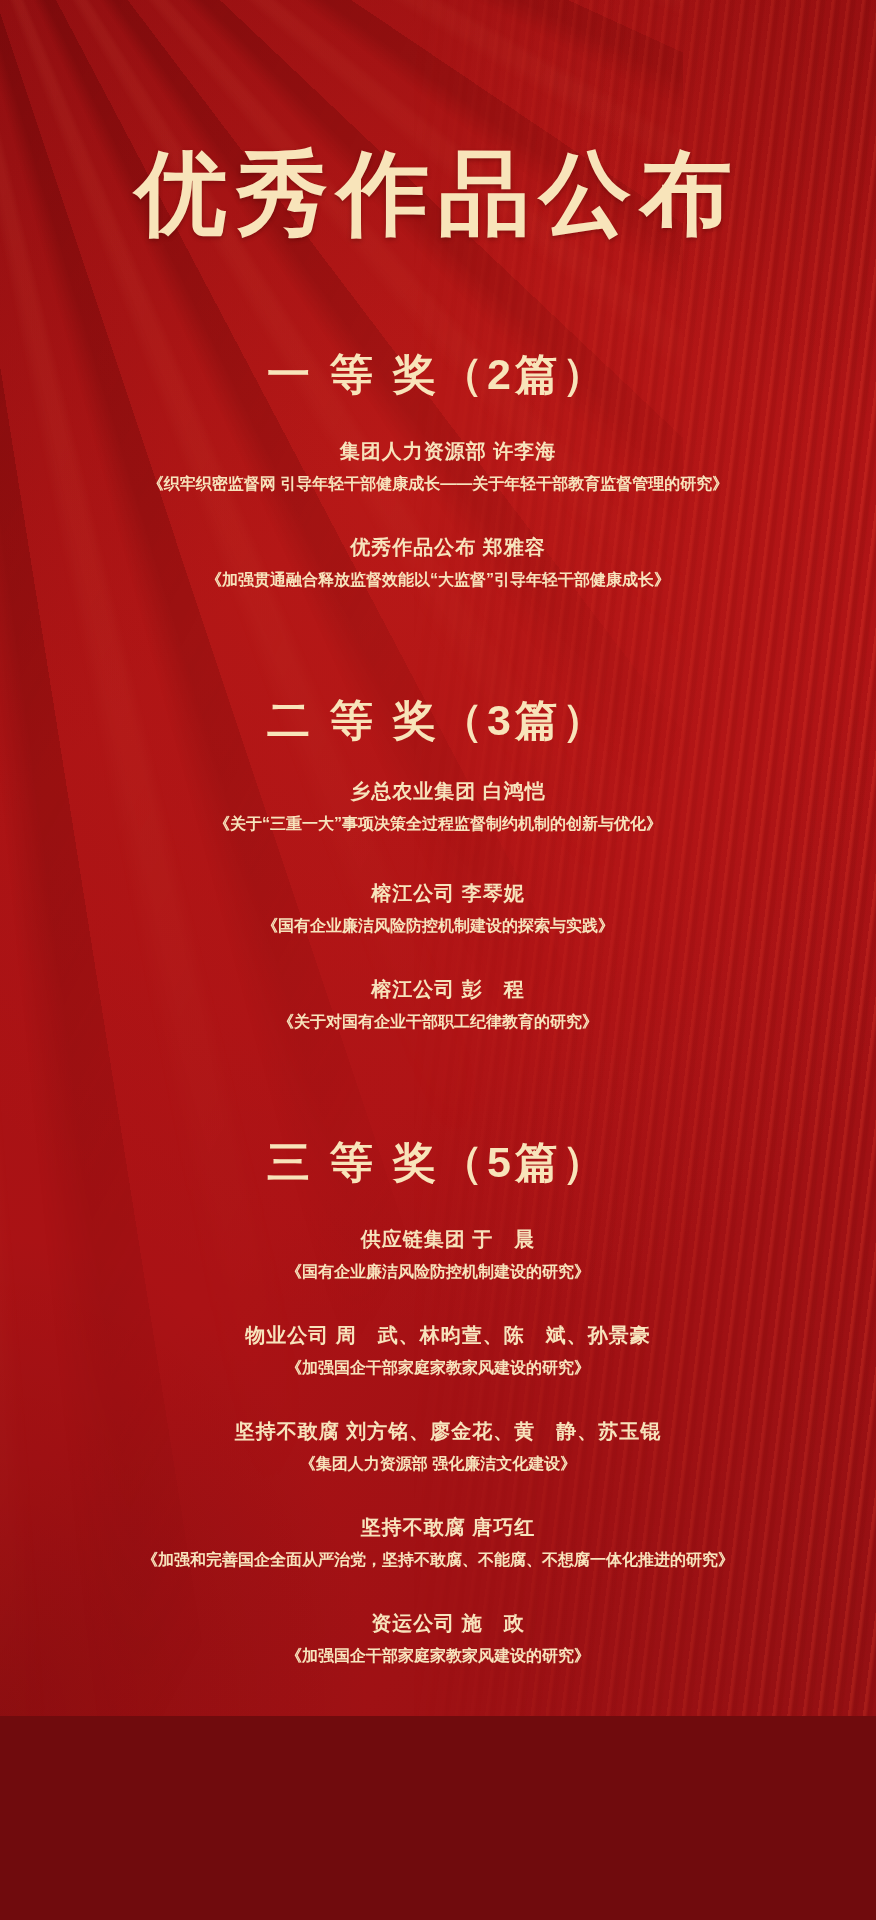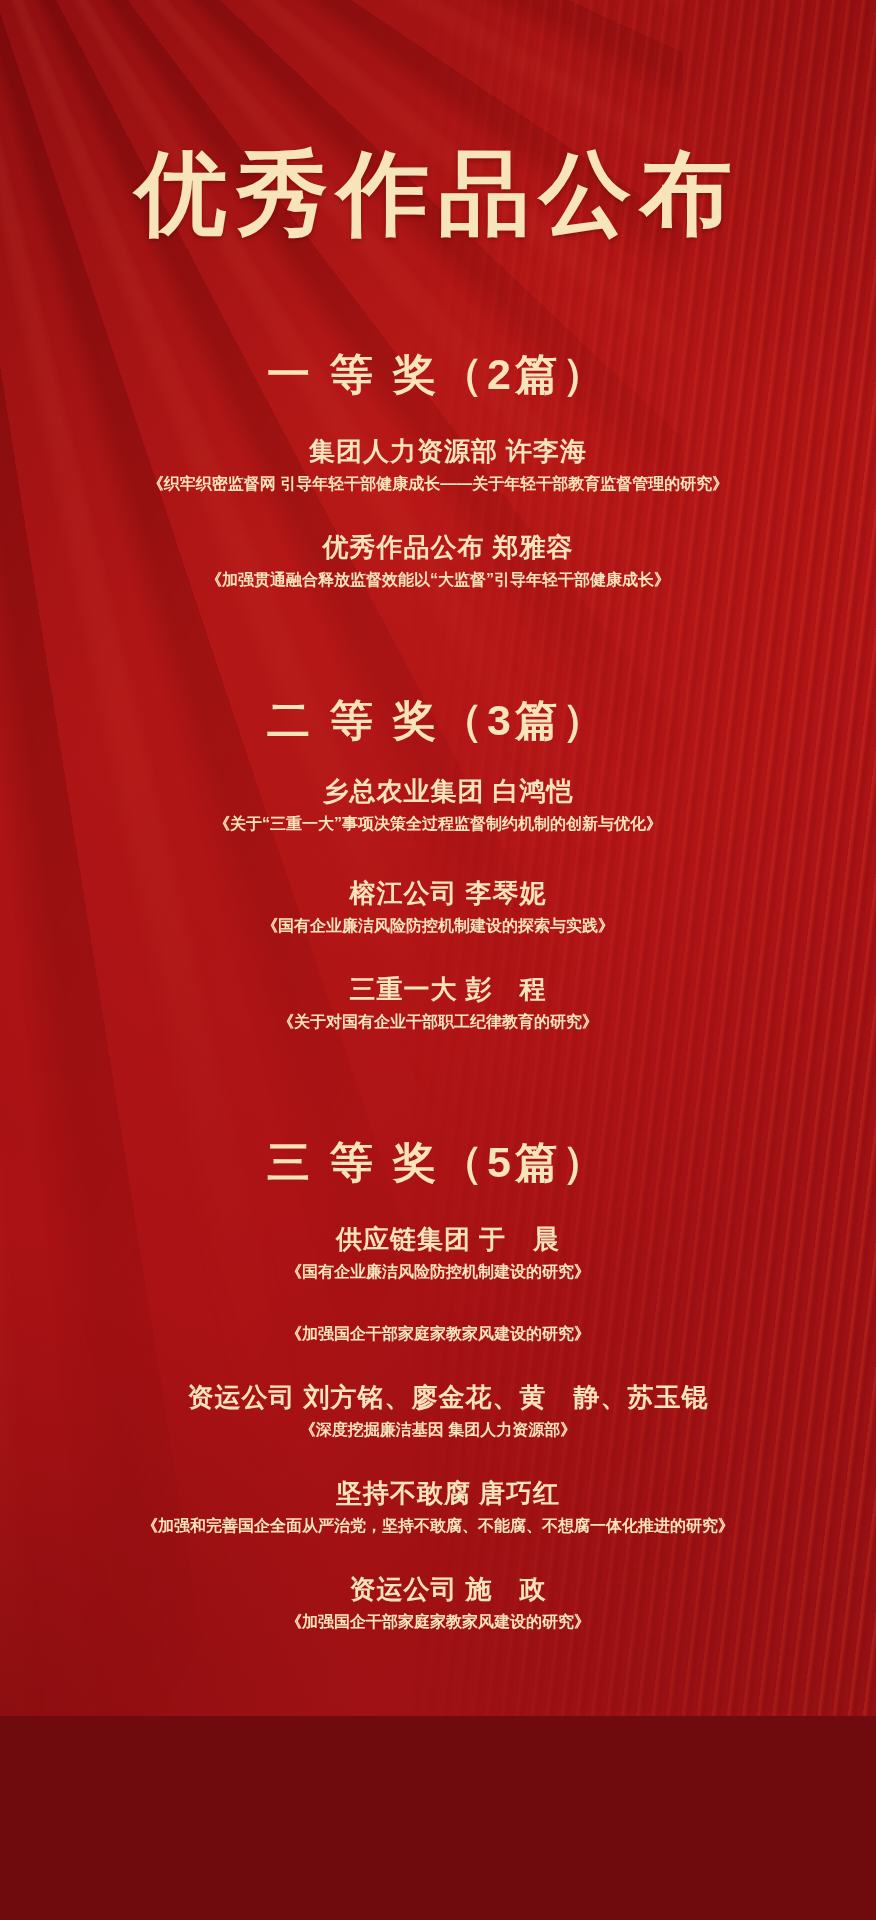--- a/index.html
+++ b/index.html
@@ -81,21 +81,21 @@
     letter-spacing: 4px;
     line-height: 48px;
     color: #f8e4ba;
     white-space: nowrap;
   }
 
   .award-entry { margin-top: 30px; }
   .award-entry.first-entry { margin-top: 36px; }
 
   .entry-author {
-    font-size: 26px;
+    font-size: 20px;
     font-weight: 900;
     line-height: 34px;
     letter-spacing: 1px;
     color: #f7e3bc;
     white-space: nowrap;
     margin-left: 20px;
   }
 
   .entry-work {
     font-size: 16px;
@@ -138,40 +138,41 @@
         <div class="entry-author">乡总农业集团 白鸿恺</div>
         <div class="entry-work">《关于“三重一大”事项决策全过程监督制约机制的创新与优化》</div>
       </div>
 
       <div class="award-entry first-entry">
         <div class="entry-author">榕江公司 李琴妮</div>
         <div class="entry-work">《国有企业廉洁风险防控机制建设的探索与实践》</div>
       </div>
 
       <div class="award-entry">
-        <div class="entry-author">三重一大 彭　程</div>
+        <div class="entry-author">榕江公司 彭　程</div>
         <div class="entry-work">《关于对国有企业干部职工纪律教育的研究》</div>
       </div>
     </section>
 
     <section class="award-section">
       <h2 class="section-heading">三 等 奖（5篇）</h2>
 
       <div class="award-entry first-entry">
         <div class="entry-author">供应链集团 于　晨</div>
         <div class="entry-work">《国有企业廉洁风险防控机制建设的研究》</div>
       </div>
 
       <div class="award-entry">
+        <div class="entry-author">物业公司 周　武、林昀萱、陈　斌、孙景豪</div>
         <div class="entry-work">《加强国企干部家庭家教家风建设的研究》</div>
       </div>
 
       <div class="award-entry">
-        <div class="entry-author">资运公司 刘方铭、廖金花、黄　静、苏玉锟</div>
-        <div class="entry-work">《深度挖掘廉洁基因  集团人力资源部》</div>
+        <div class="entry-author">坚持不敢腐 刘方铭、廖金花、黄　静、苏玉锟</div>
+        <div class="entry-work">《集团人力资源部  强化廉洁文化建设》</div>
       </div>
 
       <div class="award-entry">
         <div class="entry-author">坚持不敢腐 唐巧红</div>
         <div class="entry-work">《加强和完善国企全面从严治党，坚持不敢腐、不能腐、不想腐一体化推进的研究》</div>
       </div>
 
       <div class="award-entry">
         <div class="entry-author">资运公司 施　政</div>
         <div class="entry-work">《加强国企干部家庭家教家风建设的研究》</div>

